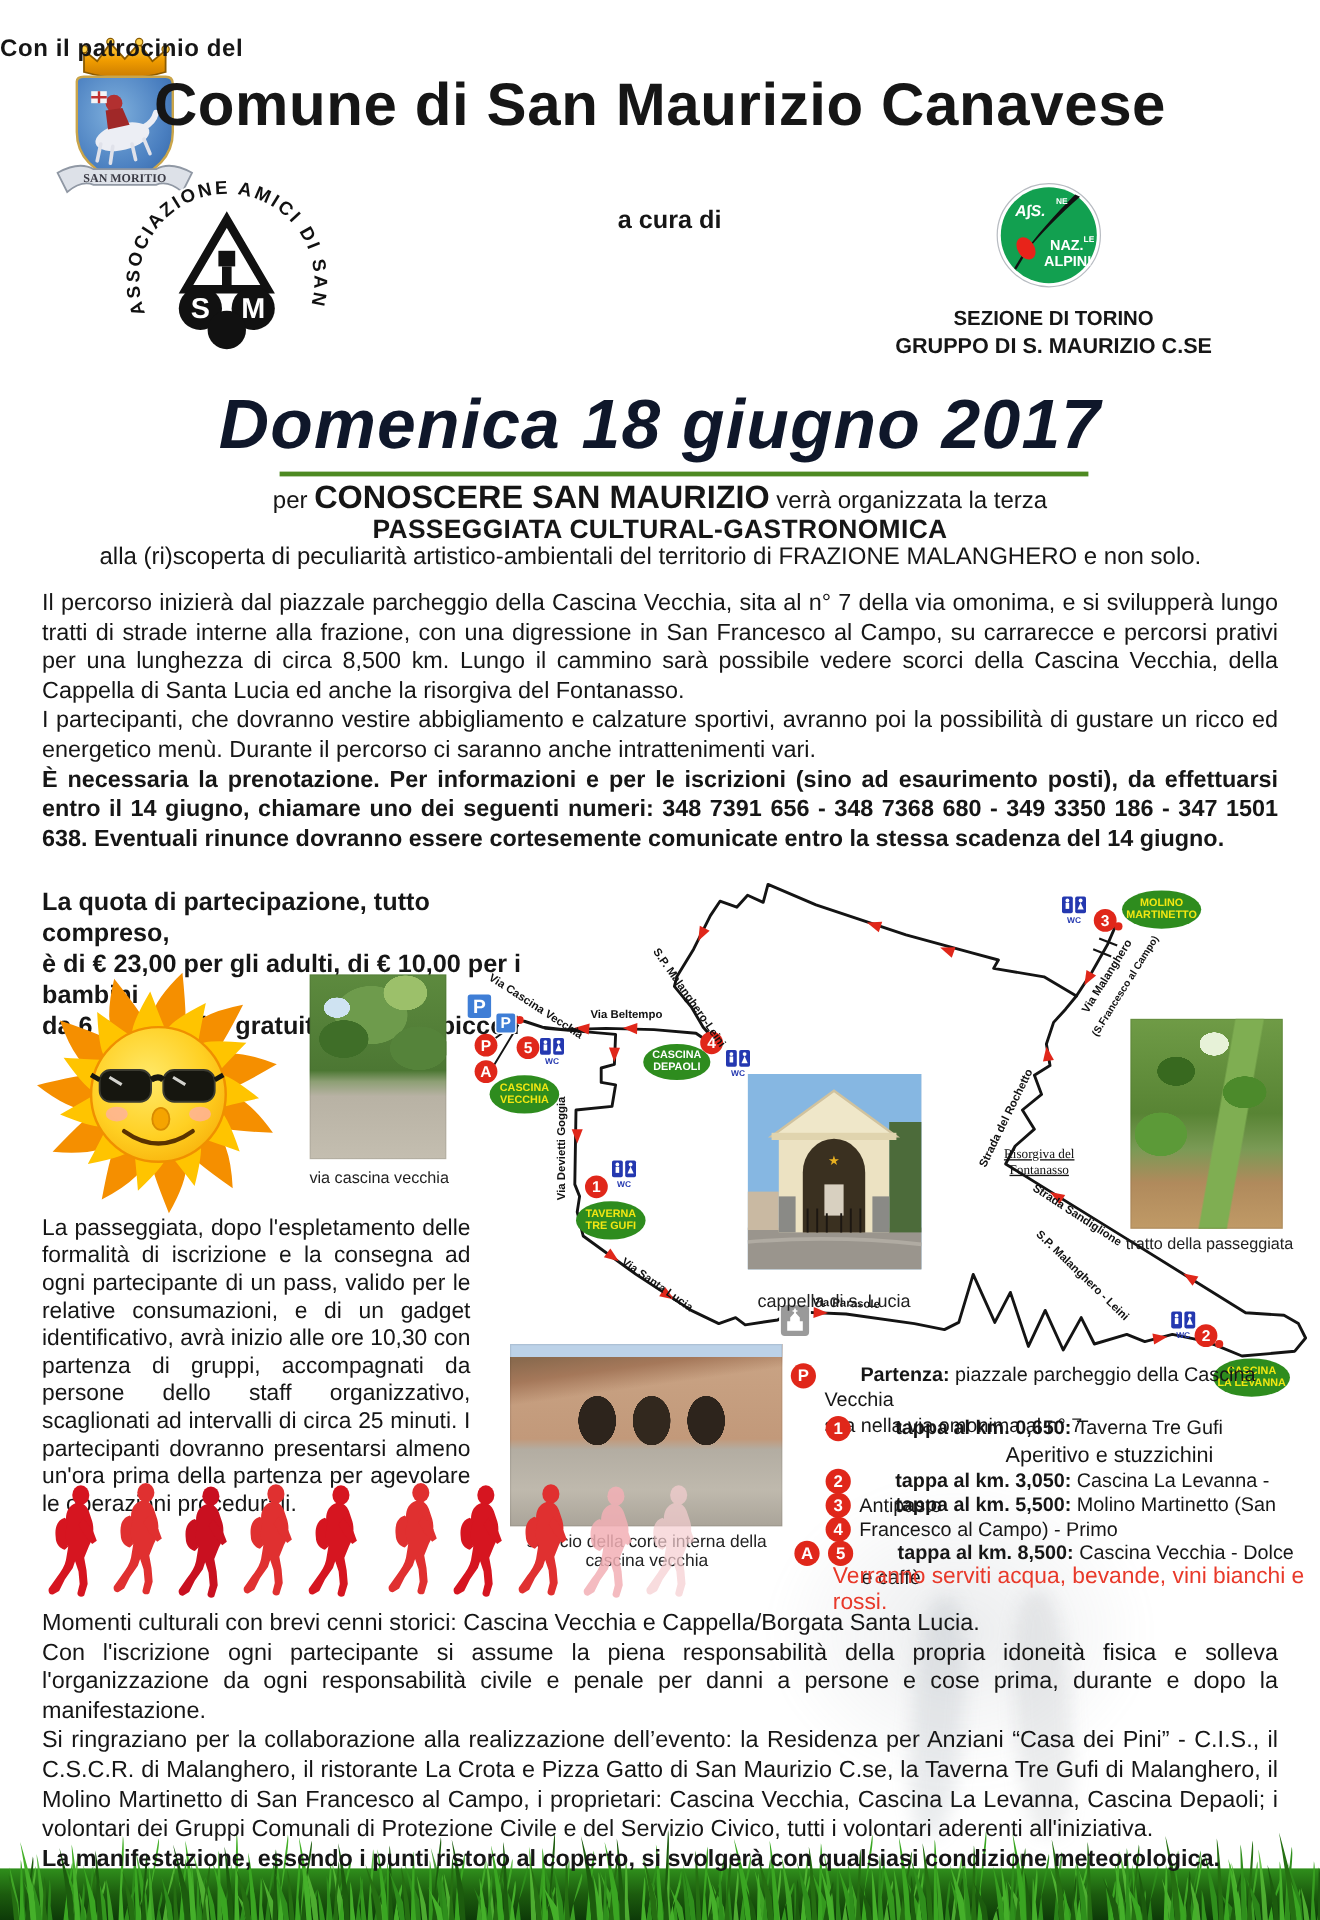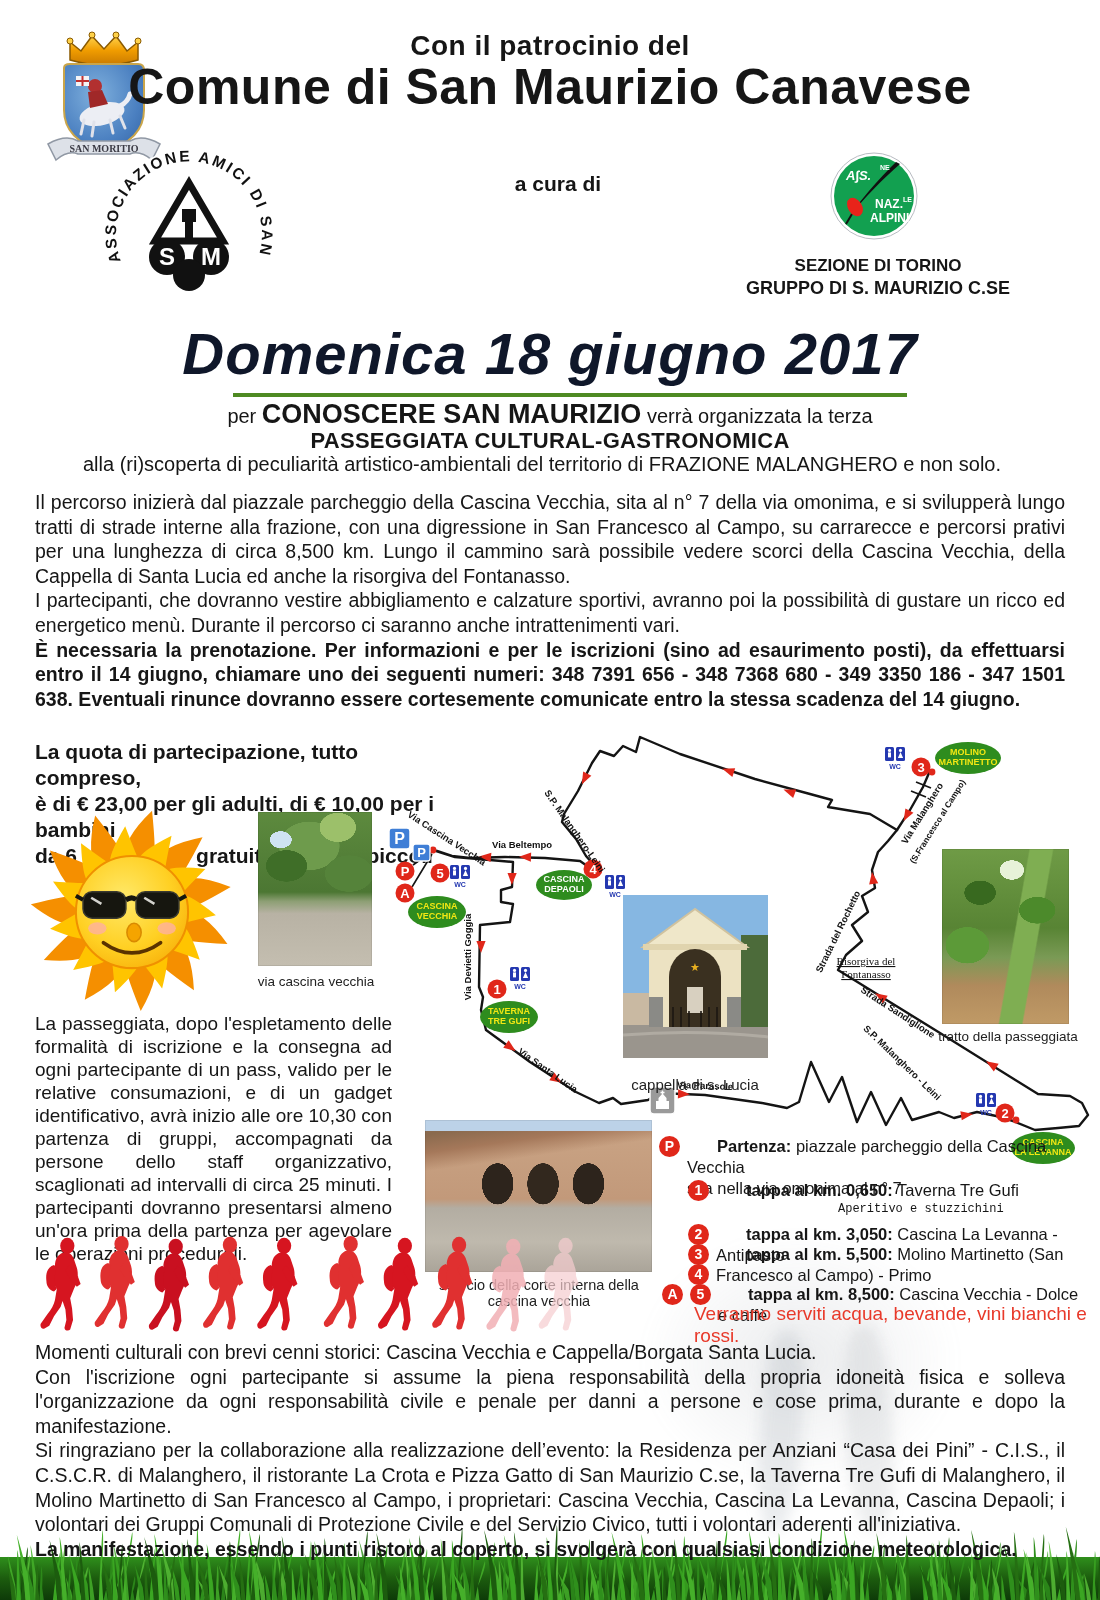--- a/index.html
+++ b/index.html
@@ -1,21 +1,21 @@
 <!DOCTYPE html>
 <html><head>
 <meta charset="utf-8">
 <style>
   html,body{margin:0;padding:0;background:#fff;}
   #poster{position:relative;width:1100px;height:1600px;background:#fff;overflow:hidden;
           font-family:"Liberation Sans",sans-serif;color:#161616;}
   .abs{position:absolute;}
   .bold{font-weight:bold;}
   
-  #patronage{left:0;right:0;top:30px;font-size:28px;font-weight:bold;text-align:center;letter-spacing:.5px;}
+  #patronage{left:0;right:0;top:30px;font-size:20px;font-weight:bold;letter-spacing:.5px;}
   #municipality{left:0;right:0;top:58px;font-size:50px;font-weight:bold;text-align:center;letter-spacing:.5px;}
   #curated{left:493px;top:172px;width:130px;font-size:21px;font-weight:bold;text-align:center;}
   #ana-sezione{left:738px;top:256px;width:280px;font-size:17px;font-weight:bold;text-align:center;}
   #ana-gruppo{left:718px;top:278px;width:320px;font-size:18px;font-weight:bold;text-align:center;}
   
   #date-title{left:0;right:0;top:320px;text-align:center;font-size:58px;font-weight:bold;font-style:italic;
               color:#0f172a;letter-spacing:1px;}
   #title-underline{left:233px;top:393px;width:674px;height:4px;background:#4e8a22;}
   #sub1{left:0;right:0;top:399px;text-align:center;font-size:20px;}
   #sub1 .big{font-size:27px;font-weight:bold;}
@@ -390,21 +390,21 @@
   <div class="abs lrow" style="left:659px;top:1136px;width:400px;">
     <span class="lc">P</span>
     <span><b>Partenza:</b>
       <span>piazzale parcheggio della Cascina Vecchia</span><br>
       <span>sita nella via omonima al n° 7</span></span>
   </div>
   <div class="abs lrow" style="left:688px;top:1180px;width:400px;">
     <span class="lc">1</span>
     <span><b>tappa al km. 0,650:</b> <span>Taverna Tre Gufi</span></span>
   </div>
-  <div class="abs" style="left:838px;top:1202px;font-size:12px;font-family:Liberation Mono, monospace;">Aperitivo e stuzzichini</div>
+  <div class="abs" style="left:838px;top:1202px;font-size:18px;">Aperitivo e stuzzichini</div>
   <div class="abs lrow" style="left:688px;top:1224px;width:400px;">
     <span class="lc">2</span>
     <span><b>tappa al km. 3,050:</b> <span>Cascina La Levanna - Antipasto</span></span>
   </div>
   <div class="abs lrow" style="left:688px;top:1244px;width:410px;">
     <span class="lc">3</span>
     <span><b>tappa al km. 5,500:</b> <span>Molino Martinetto (San Francesco al Campo) - Primo</span></span>
   </div>
   <div class="abs lrow" style="left:688px;top:1264px;width:400px;">
     <span class="lc">4</span>

